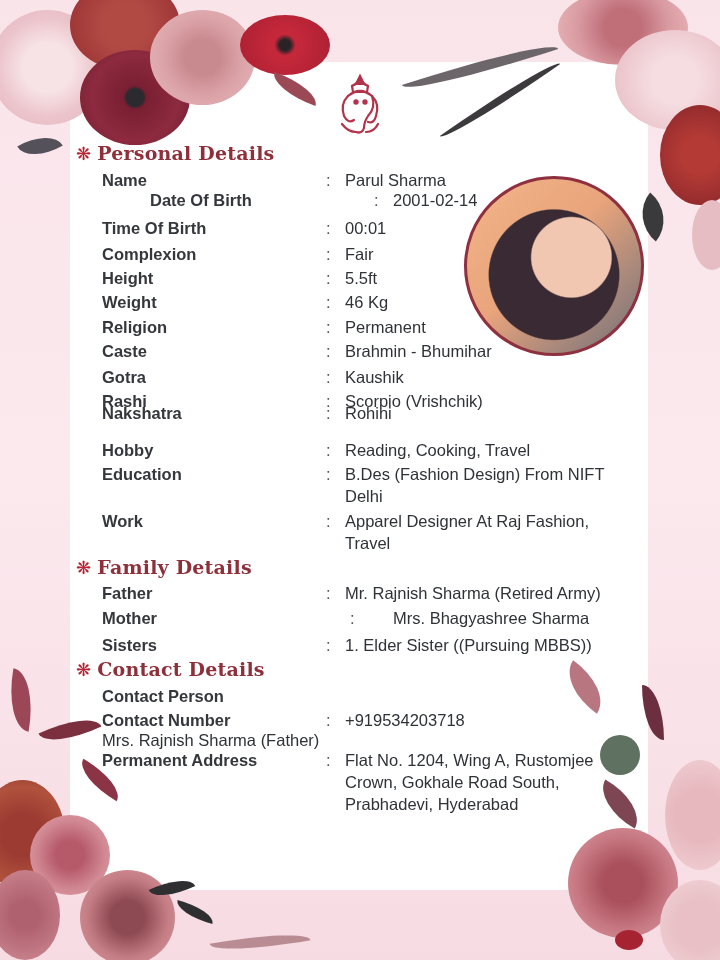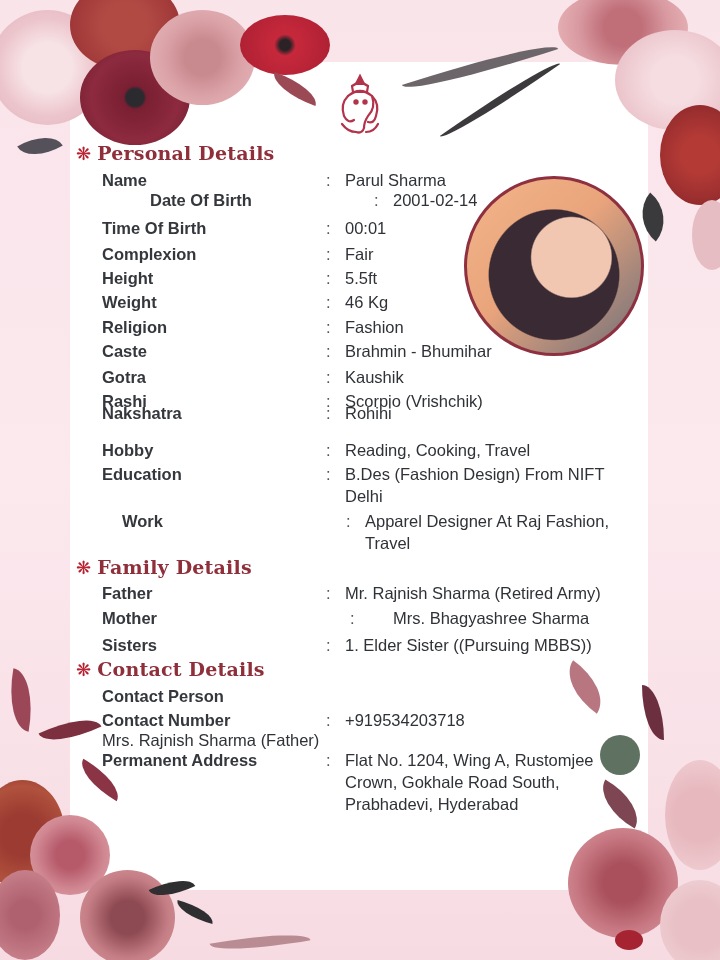--- a/index.html
+++ b/index.html
@@ -135,21 +135,21 @@
     <span class="value">5.5ft</span>
   </div>
 <div class="row" style="top:291px;">
     <span class="label">Weight</span>
     <span class="colon">:</span>
     <span class="value">46 Kg</span>
   </div>
 <div class="row" style="top:316px;">
     <span class="label">Religion</span>
     <span class="colon">:</span>
-    <span class="value">Fashion</span>
+    <span class="value">Permanent</span>
   </div>
 <div class="row" style="top:340px;">
     <span class="label">Caste</span>
     <span class="colon">:</span>
     <span class="value">Brahmin - Bhumihar</span>
   </div>
 <div class="row" style="top:366px;">
     <span class="label">Gotra</span>
     <span class="colon">:</span>
     <span class="value">Kaushik</span>
@@ -167,21 +167,21 @@
 <div class="row" style="top:439px;">
     <span class="label">Hobby</span>
     <span class="colon">:</span>
     <span class="value">Reading, Cooking, Travel</span>
   </div>
 <div class="row" style="top:463px;">
     <span class="label">Education</span>
     <span class="colon">:</span>
     <span class="value">B.Des (Fashion Design) From NIFT Delhi</span>
   </div>
-<div class="row" style="top:510px;margin-left:20px;">
+<div class="row" style="top:510px;">
     <span class="label">Work</span>
     <span class="colon">:</span>
     <span class="value">Apparel Designer At Raj Fashion, Travel</span>
   </div>
 
 <div class="section-title" style="top:556px;">
   <span class="star">❋</span>
   <span>Family Details</span>
 </div>
 <div class="row" style="top:582px;">

